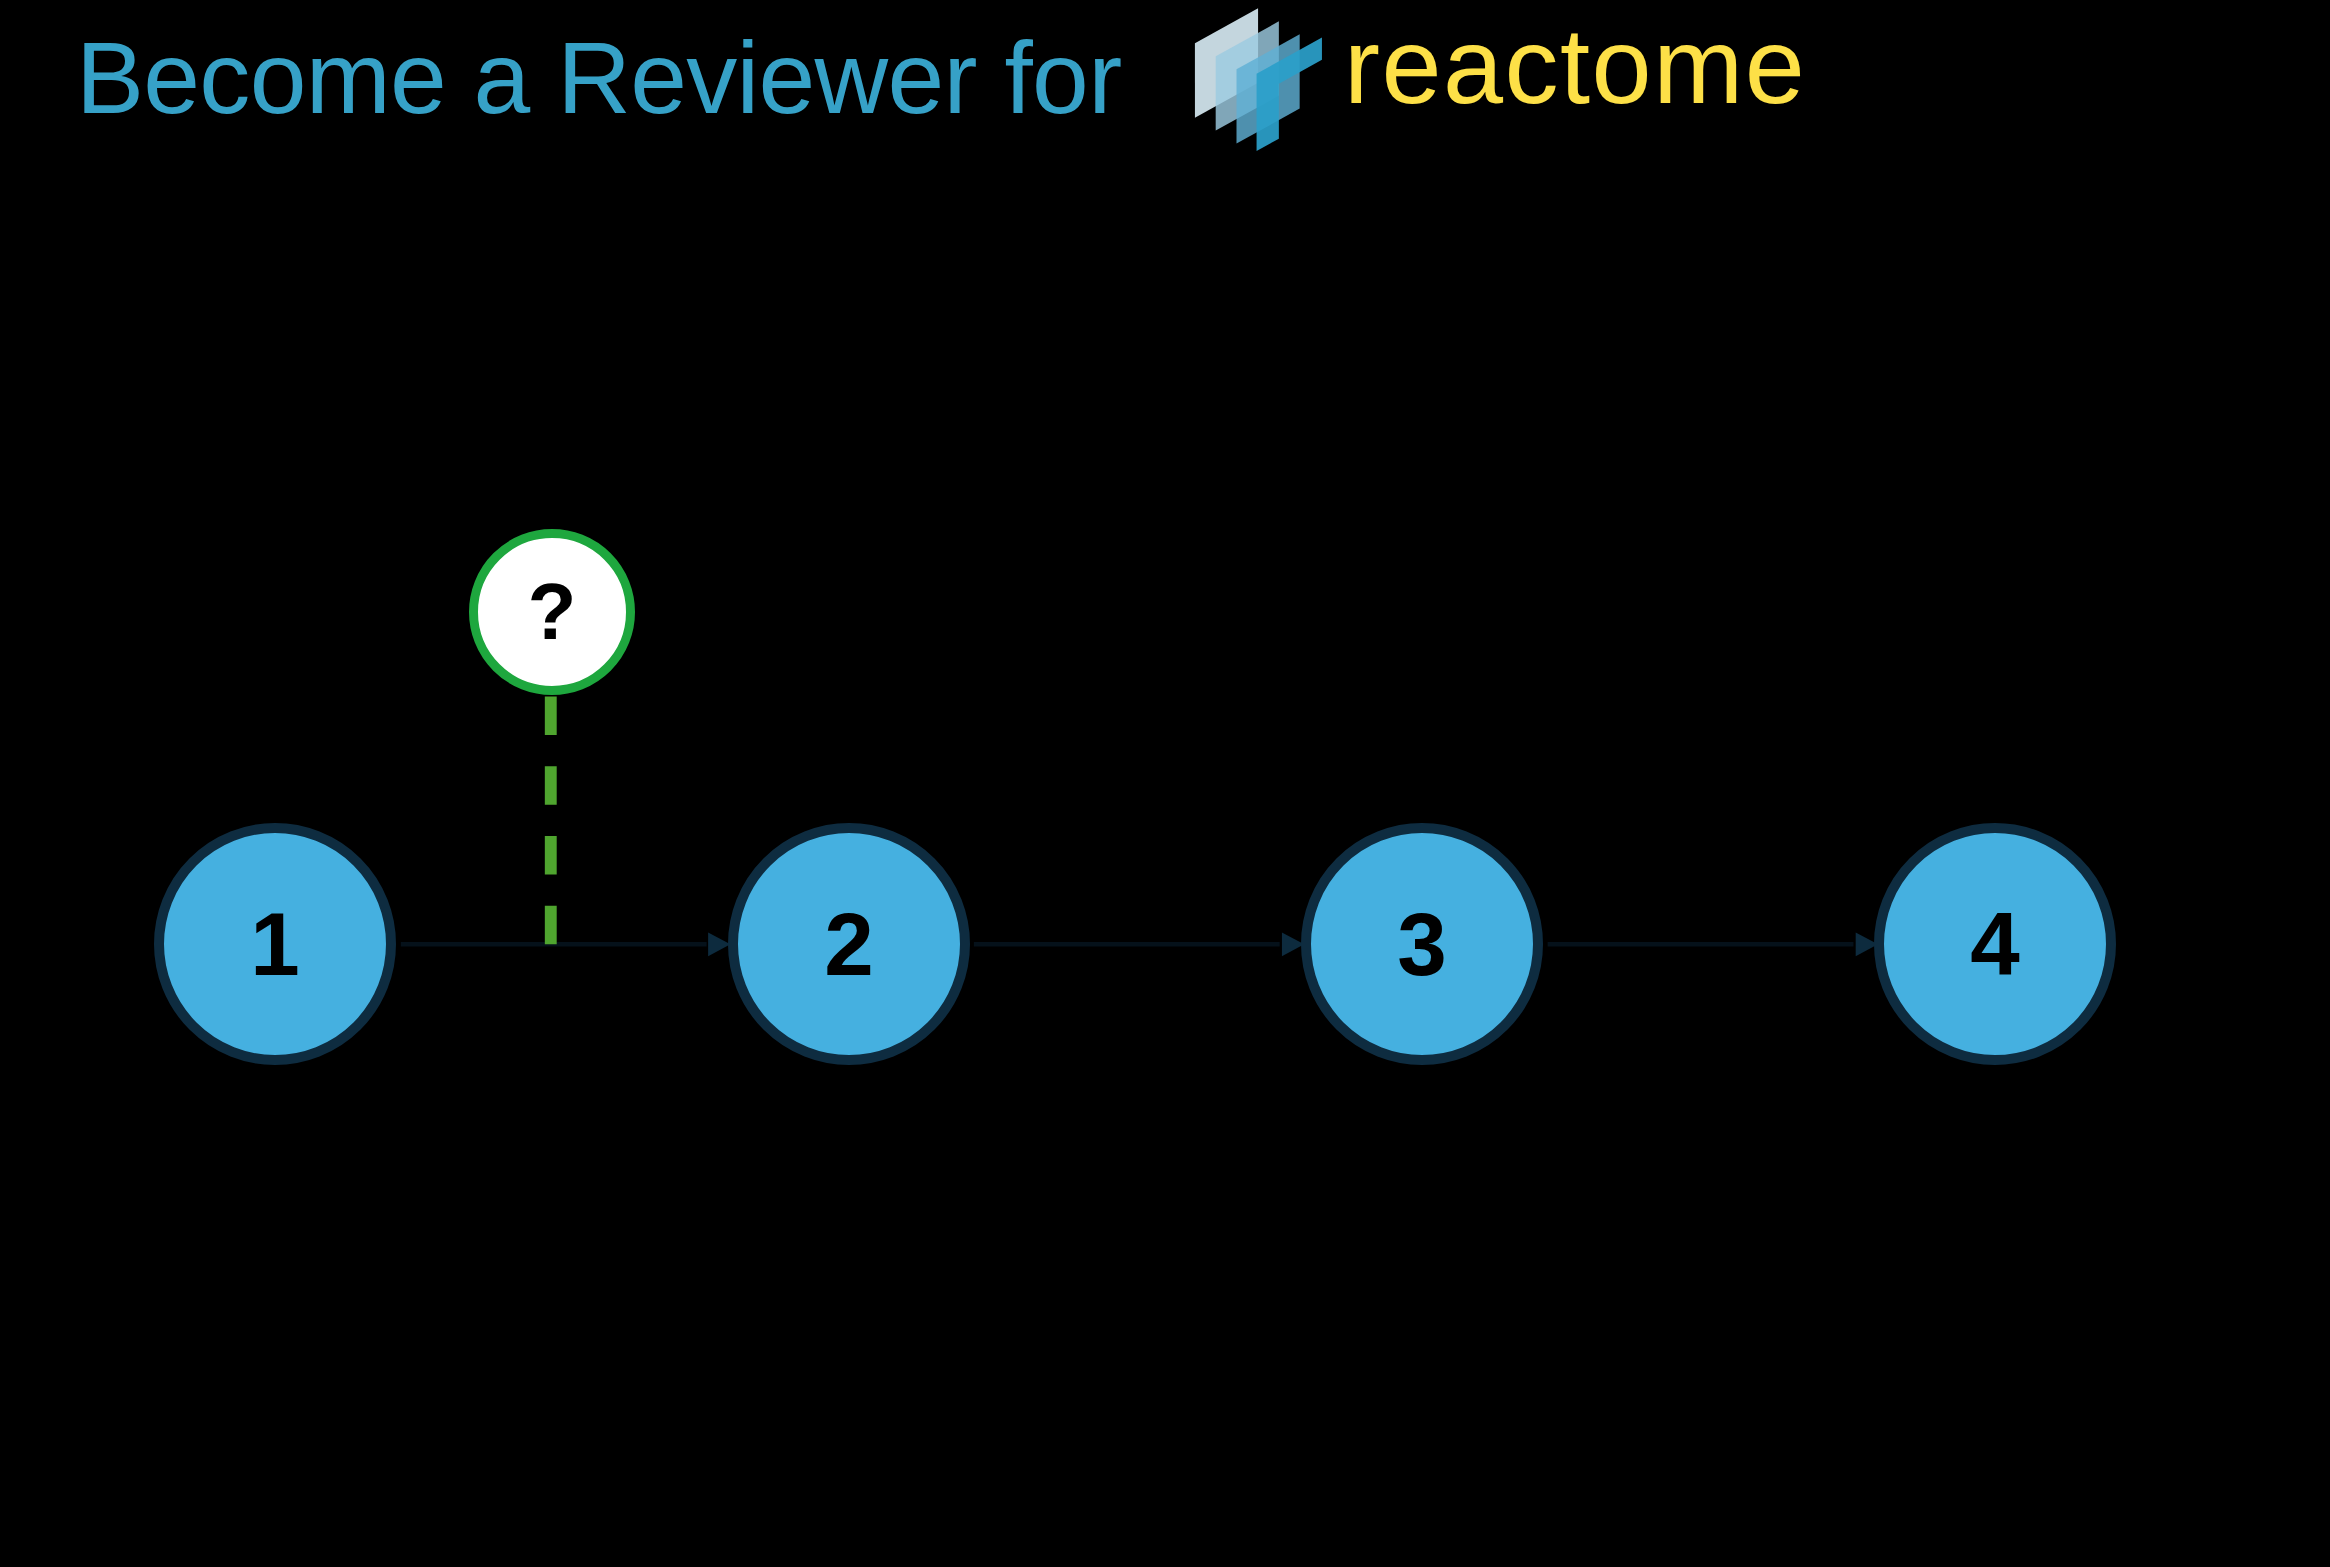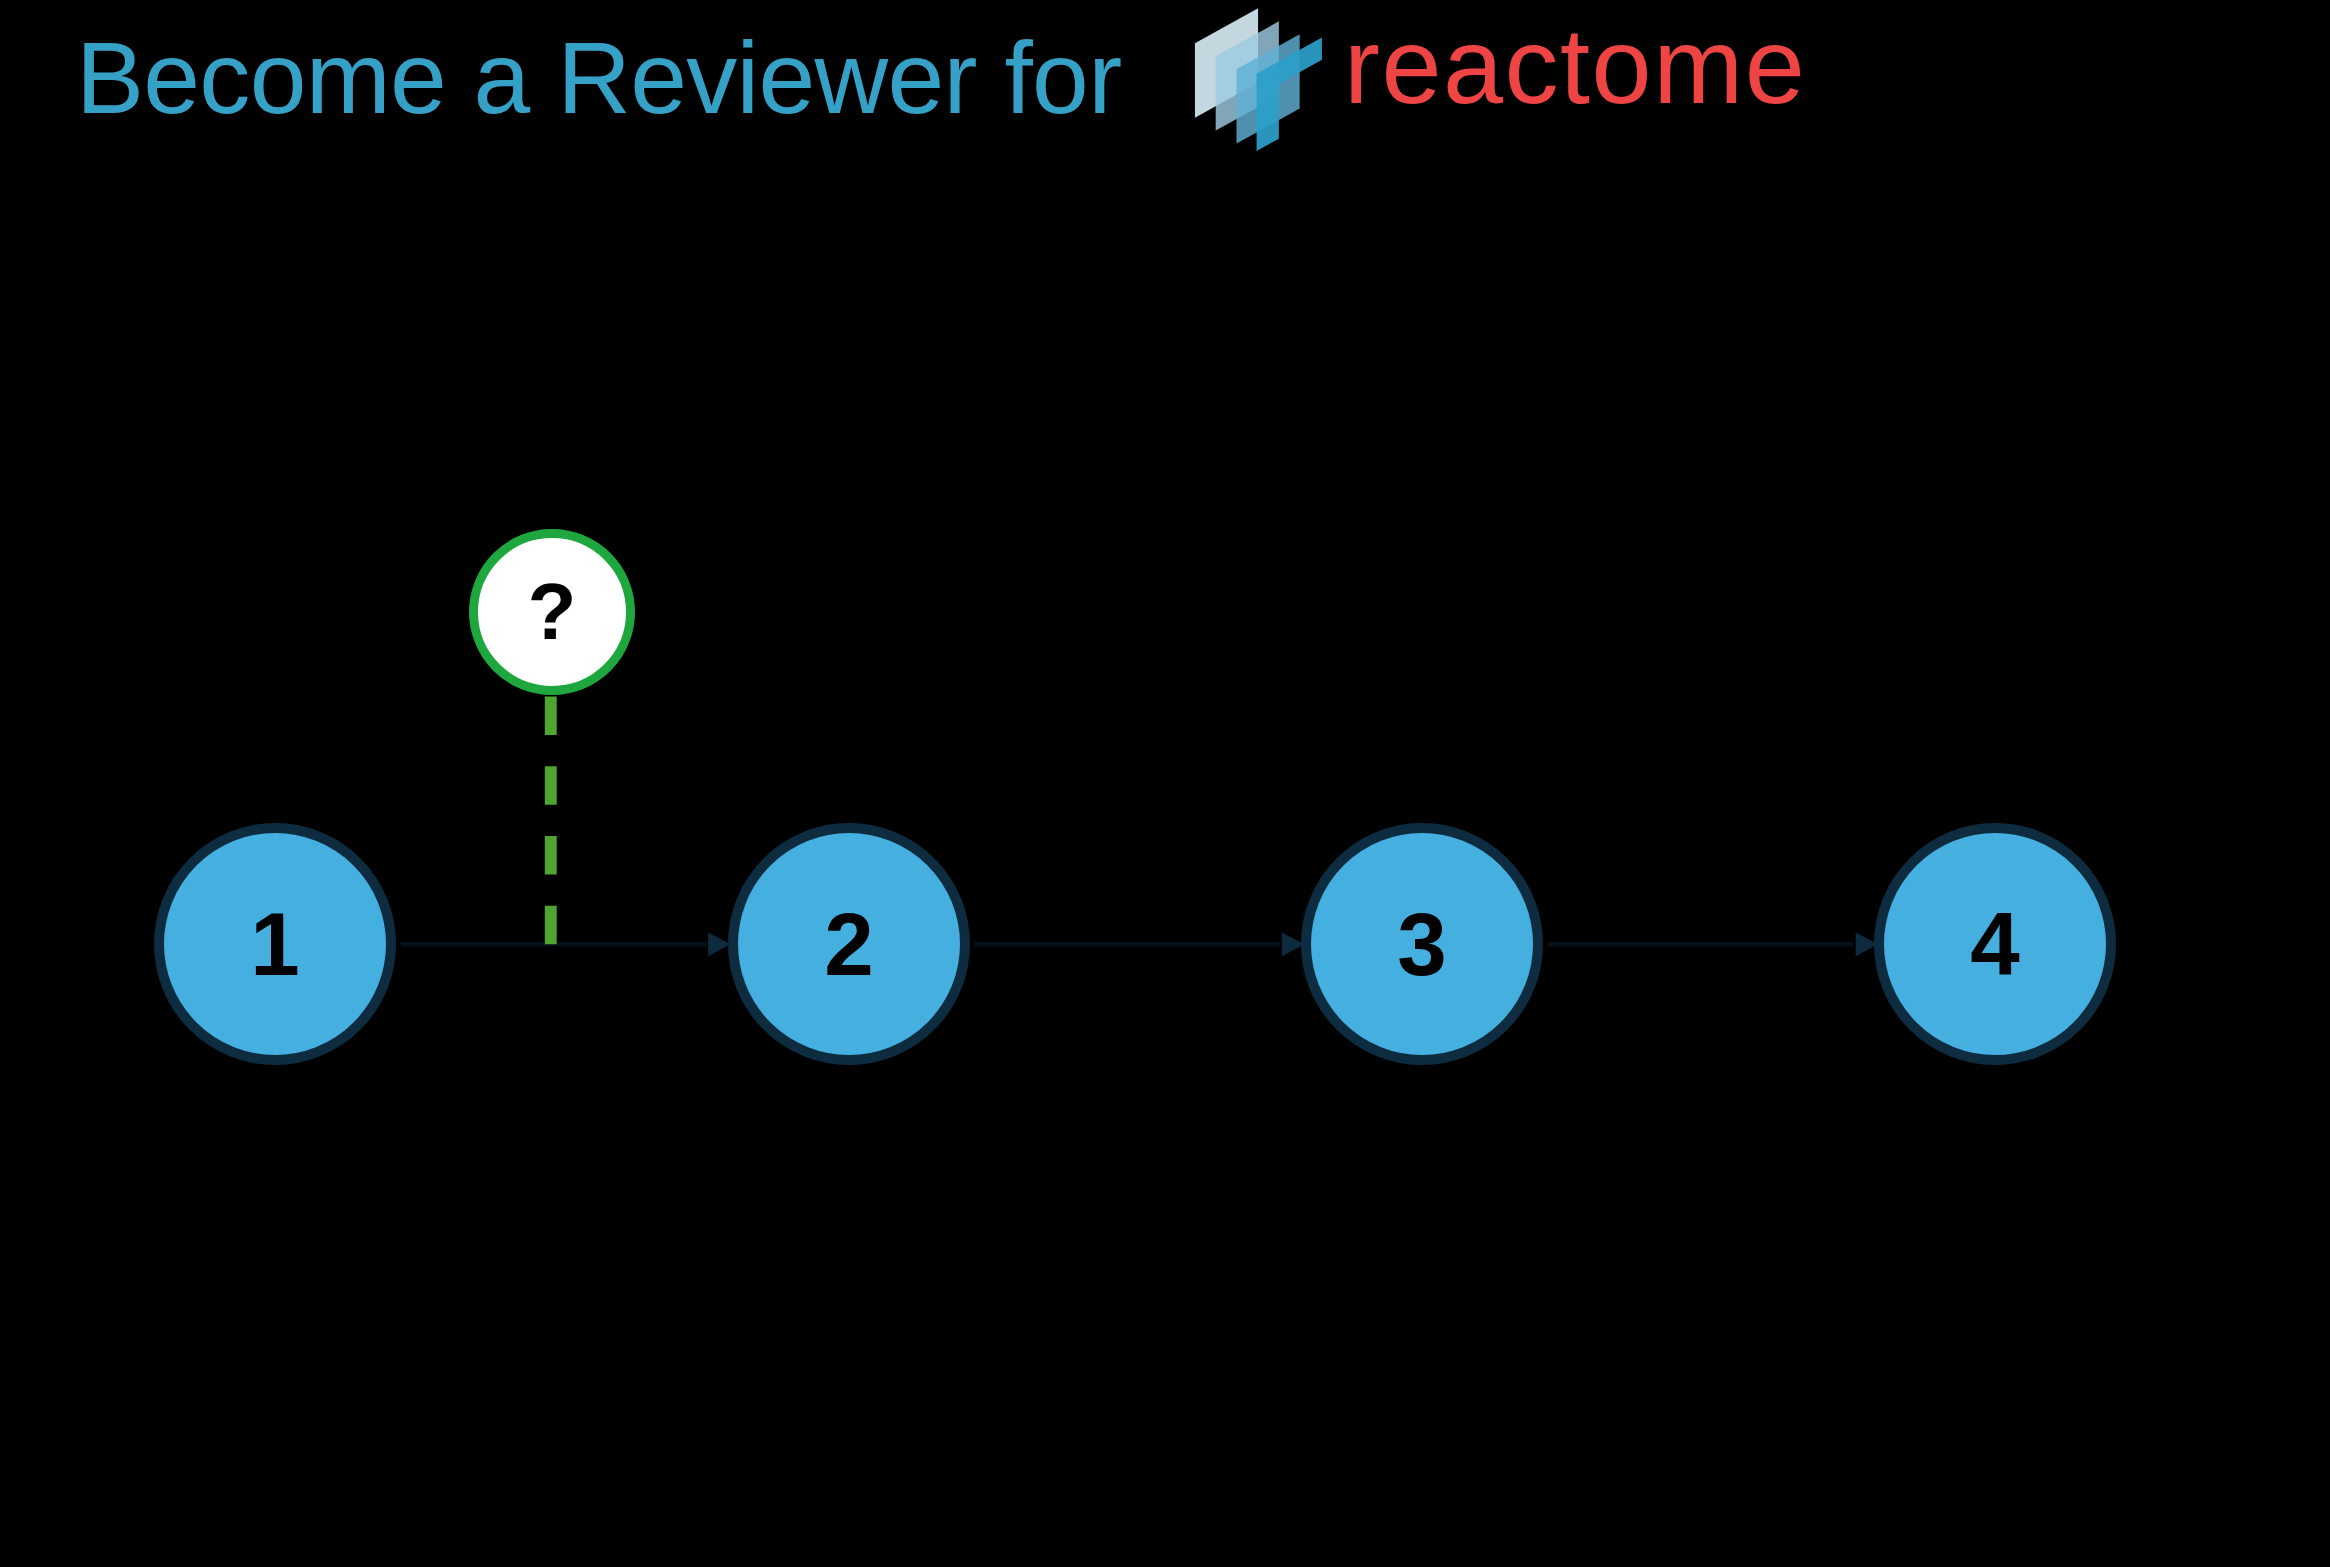--- a/index.html
+++ b/index.html
@@ -36,21 +36,21 @@
     height: 156px;
   }
   .logo-wordmark {
     position: absolute;
     left: 1344px;
     top: 12px;
     font-size: 108px;
     line-height: 108px;
     font-weight: 300;
     letter-spacing: 1.5px;
-    color: #ef4444;
+    color: #fde047;
     white-space: nowrap;
   }
 
   
   .diagram-layer {
     position: absolute;
     inset: 0;
     pointer-events: none;
   }
 

